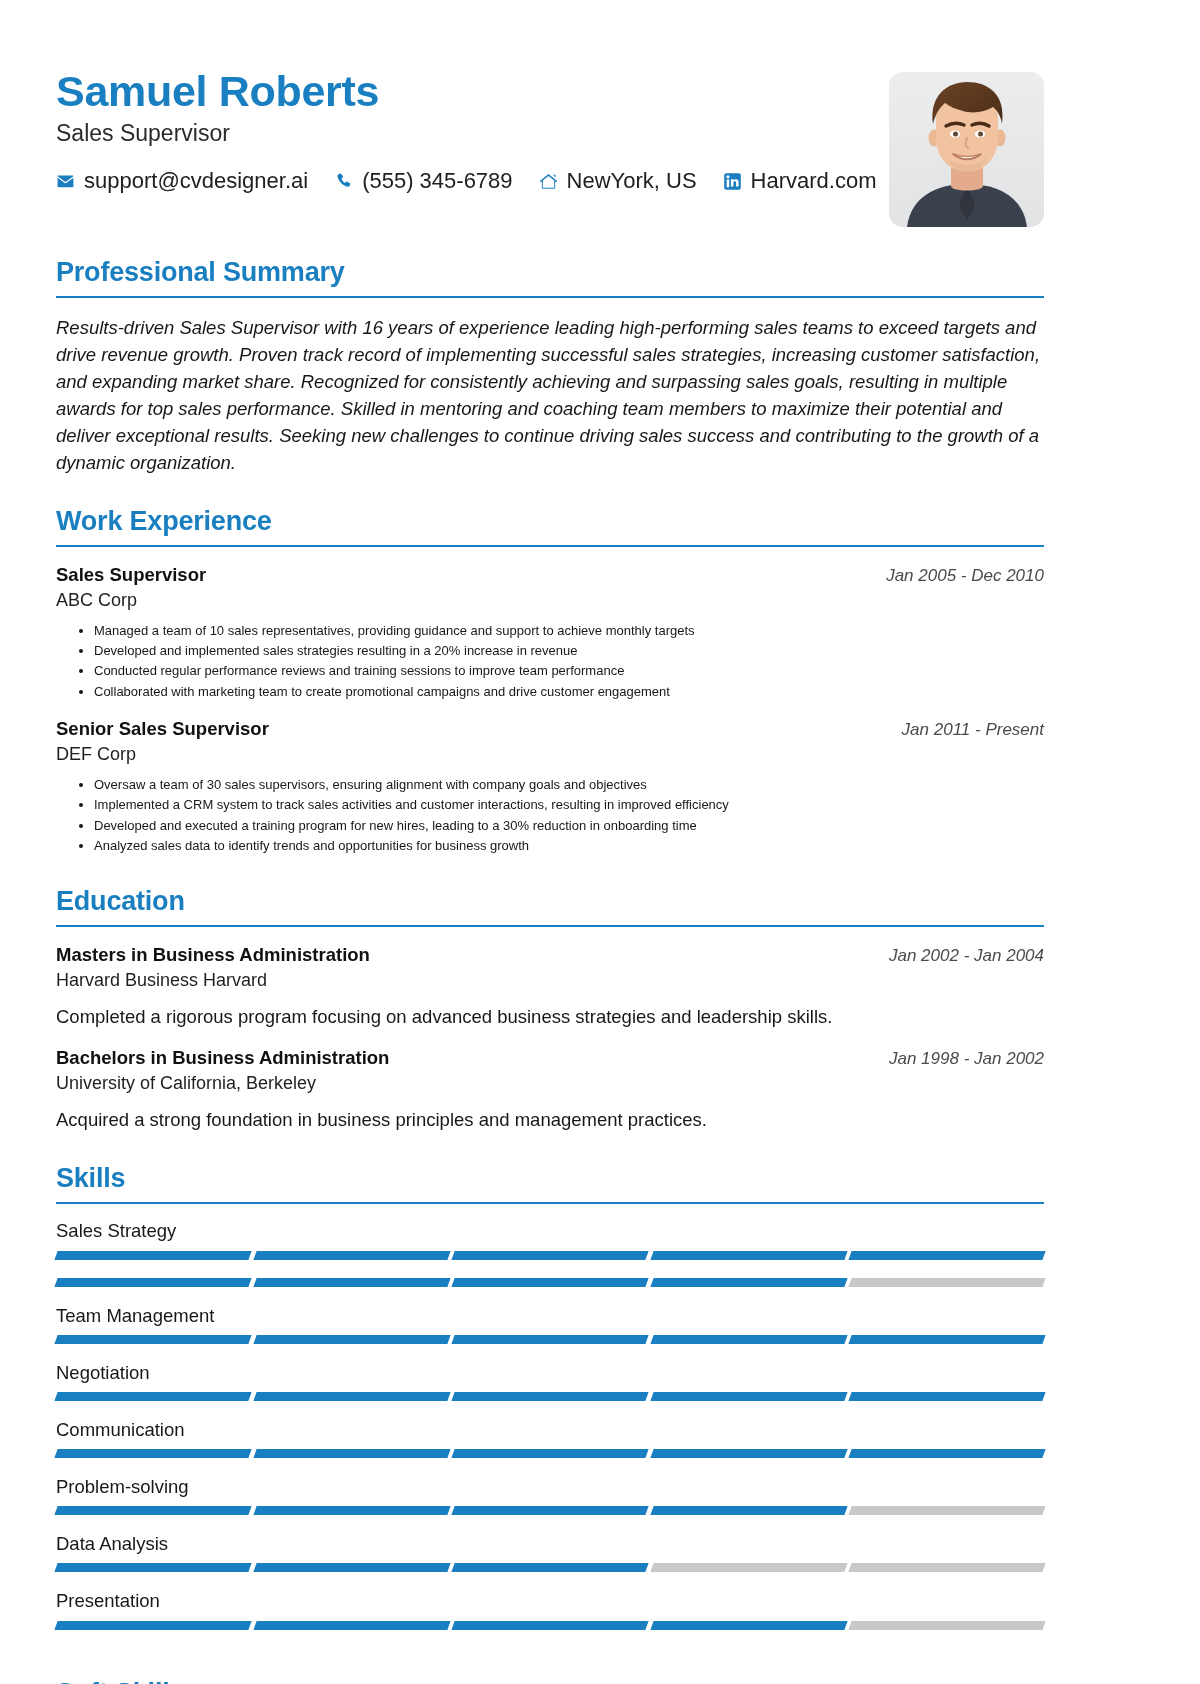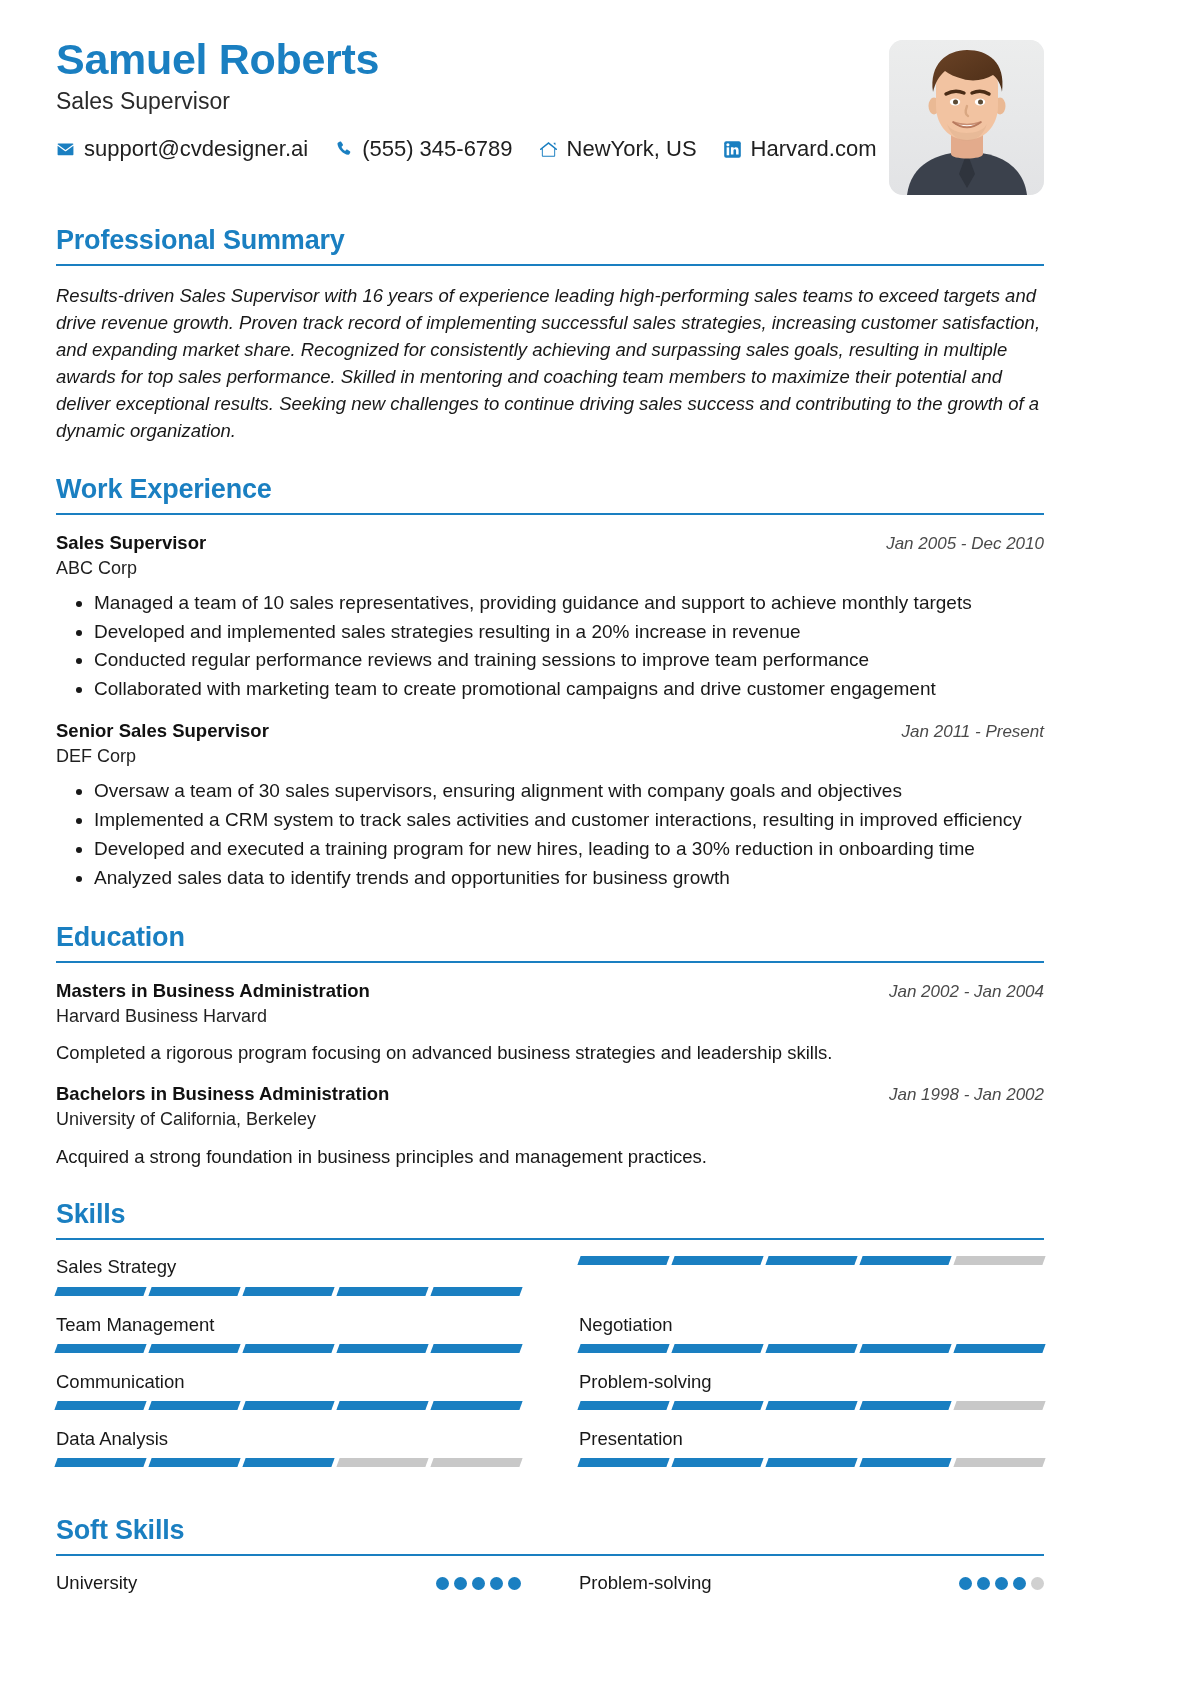--- a/index.html
+++ b/index.html
@@ -12,21 +12,21 @@
     height: 1684px;
     overflow: hidden;
     font-family: "Liberation Sans", sans-serif;
     color: #1a1a1a;
     -webkit-font-smoothing: antialiased;
   }
   .page {
     width: 1100px;
     height: 1684px;
     box-sizing: border-box;
-    padding: 32px 56px 0 56px;
+    padding: 64px 56px 0 56px;
     position: relative;
   }
 
   
   .header {
     display: flex;
     justify-content: space-between;
     align-items: flex-start;
   }
   .header-left { padding-top: 4px; }
@@ -141,30 +141,30 @@
     color: #181818;
     margin-top: 12px;
     line-height: 1.4;
   }
   ul.bullets {
     margin: 9px 0 0 0;
     padding-left: 38px;
     list-style: disc;
   }
   ul.bullets li {
-    font-size: 19px;
+    font-size: 13px;
     line-height: 1.42;
     color: #181818;
     margin-bottom: 2px;
   }
 
   
   .skills-grid {
     display: grid;
-    grid-template-columns: 1fr 1fr;
+    grid-template-columns: 1fr;
     column-gap: 58px;
     row-gap: 0px;
   }
   .skill-item { padding-bottom: 18px; }
   .skill-name {
     font-size: 18.5px;
     color: #181818;
     margin-bottom: 8px;
     line-height: 1.2;
   }

